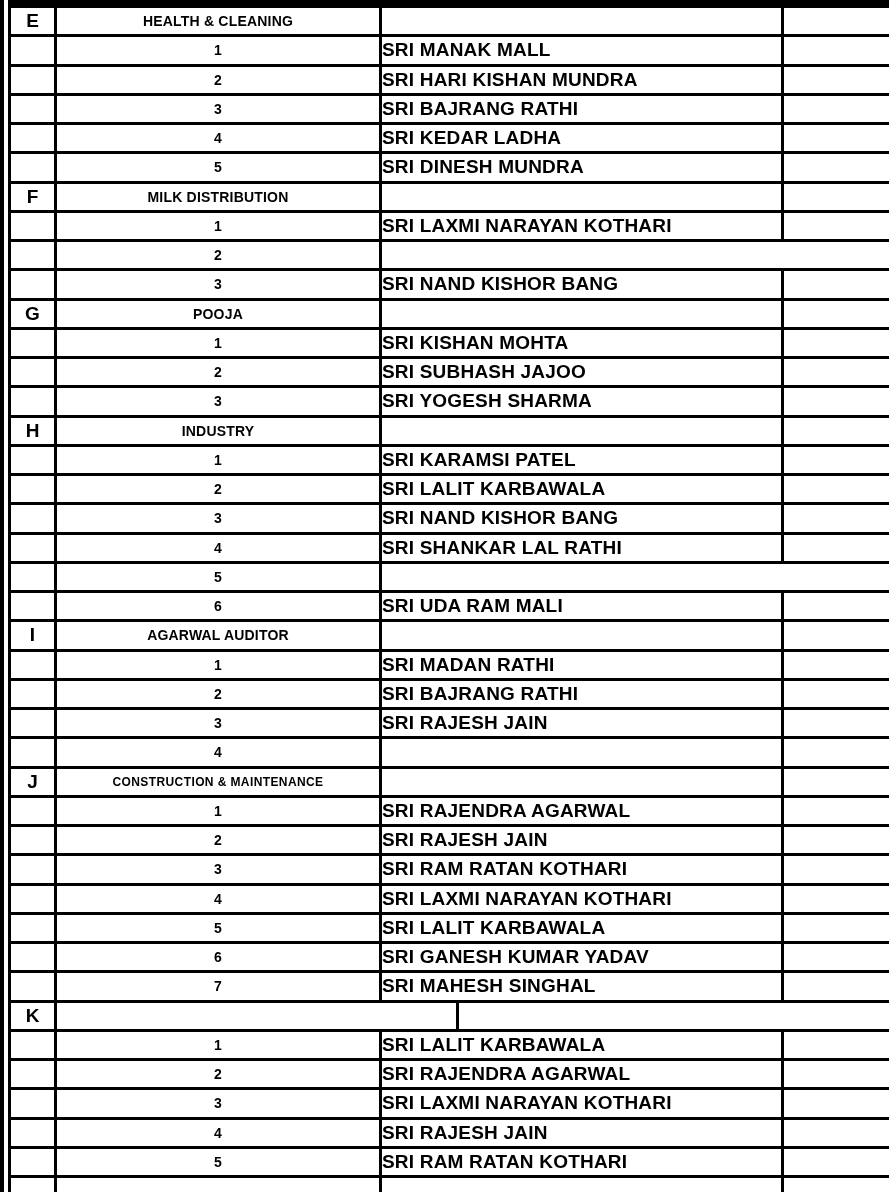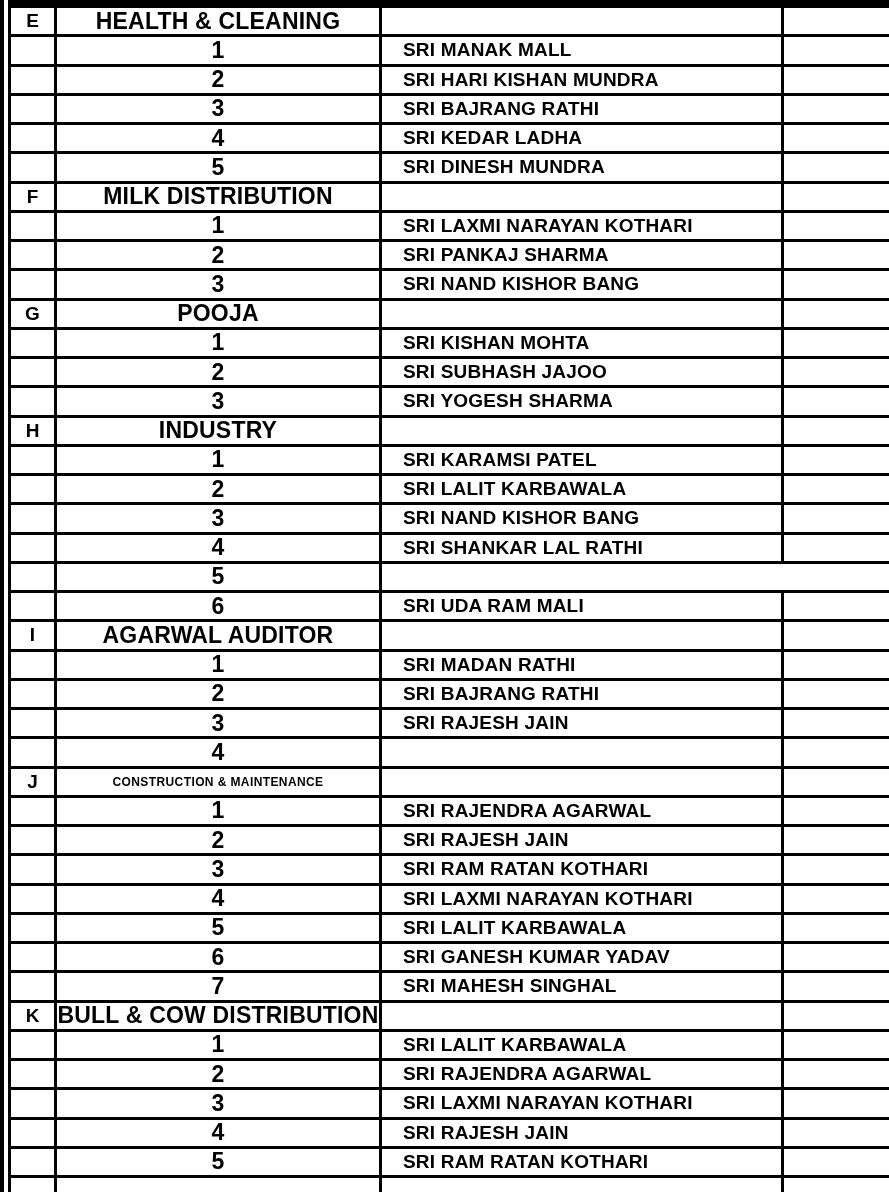--- a/index.html
+++ b/index.html
@@ -53,31 +53,30 @@
     width: 49px;
     border-left: 3px solid #000;
     border-right: 3px solid #000;
     justify-content: center;
     font-size: 19px;
   }
   .cell.mid {
     width: 325px;
     border-right: 3px solid #000;
     justify-content: center;
-    font-size: 23px;
+    font-size: 14px;
     letter-spacing: 0.2px;
   }
   .cell.mid.condensed {
     font-size: 12px;
     letter-spacing: 0.4px;
   }
   .cell.name {
     width: 402px;
     border-right: 3px solid #000;
-    padding-left: 21px;
     justify-content: flex-start;
     font-size: 19px;
     letter-spacing: 0.2px;
   }
   .cell.sliver {
     flex: 1;
   }
 </style>
 </head>
 <body>
@@ -128,21 +127,20 @@
     </div>
     <div class="row">
       <div class="cell letter"></div>
       <div class="cell mid">1</div>
       <div class="cell name">SRI LAXMI NARAYAN KOTHARI</div>
       <div class="cell sliver"></div>
     </div>
     <div class="row">
       <div class="cell letter"></div>
       <div class="cell mid">2</div>
-      <div class="cell name">SRI PANKAJ SHARMA</div>
       <div class="cell sliver"></div>
     </div>
     <div class="row">
       <div class="cell letter"></div>
       <div class="cell mid">3</div>
       <div class="cell name">SRI NAND KISHOR BANG</div>
       <div class="cell sliver"></div>
     </div>
     <div class="row">
       <div class="cell letter">G</div>
@@ -282,21 +280,20 @@
       <div class="cell sliver"></div>
     </div>
     <div class="row">
       <div class="cell letter"></div>
       <div class="cell mid">7</div>
       <div class="cell name">SRI MAHESH SINGHAL</div>
       <div class="cell sliver"></div>
     </div>
     <div class="row">
       <div class="cell letter">K</div>
-      <div class="cell mid">BULL &amp; COW DISTRIBUTION</div>
       <div class="cell name"></div>
       <div class="cell sliver"></div>
     </div>
     <div class="row">
       <div class="cell letter"></div>
       <div class="cell mid">1</div>
       <div class="cell name">SRI LALIT KARBAWALA</div>
       <div class="cell sliver"></div>
     </div>
     <div class="row">

